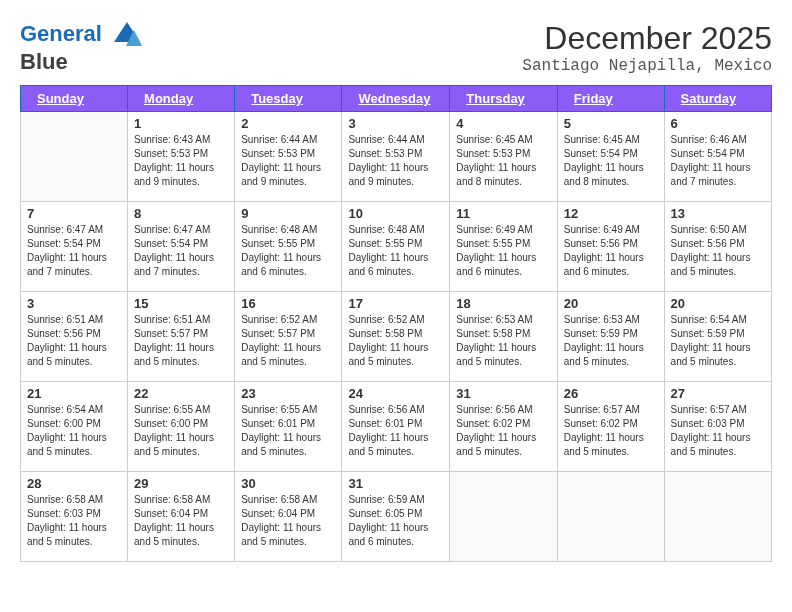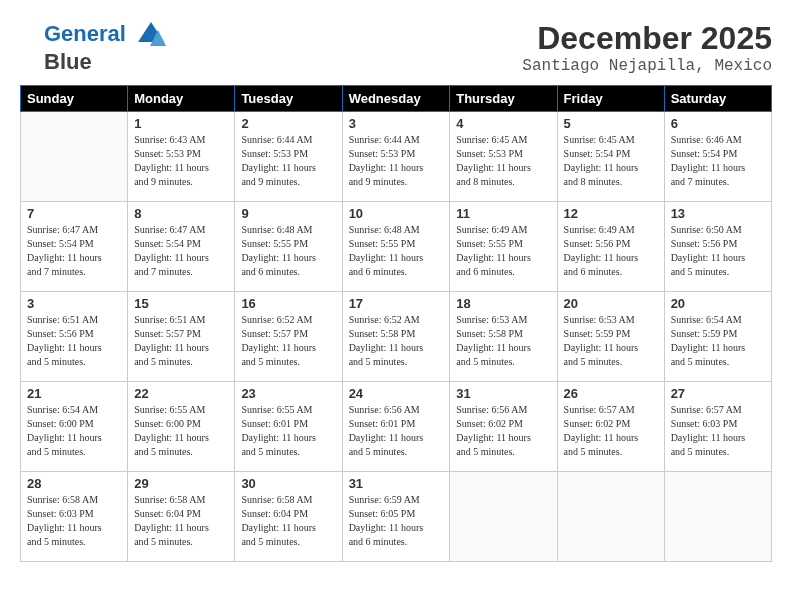--- a/index.html
+++ b/index.html
@@ -21,73 +21,72 @@
       align-items: center;
     }
     .logo-text {
       font-size: 22px;
       font-weight: bold;
       color: #333;
       line-height: 1.1;
     }
     .logo-text span {
       color: #1a6bb5;
-      margin-left: 24px;
     }
     .logo-icon {
       width: 30px;
       height: 30px;
       margin-left: 4px;
     }
     .title-area {
       text-align: right;
     }
     .month-title {
       font-size: 32px;
-      font-weight: bold;
+      font-weight: normal;
       color: #333;
     }
     .location {
       font-size: 16px;
       color: #555;
       font-family: Liberation Mono, monospace;
     }
     .calendar {
       width: 100%;
       border-collapse: collapse;
       border: 1px solid #ccc;
     }
     .calendar th {
-      background-color: #000000;
+      background-color: #8b5cf6;
       color: white;
       text-align: left;
-      padding: 5px 6px;
+      padding: 5px 16px;
       font-size: 13px;
       border: 1px solid #1a6bb5;
+      text-decoration: underline;
     }
     .calendar td {
       border: 1px solid #ccc;
       vertical-align: top;
       padding: 4px 6px;
       width: 108px;
       height: 90px;
       font-size: 10.5px;
       color: #333;
     }
     .day-num {
       font-weight: bold;
       font-size: 13px;
       margin-bottom: 2px;
       display: block;
     }
     .day-info {
       font-size: 10px;
       color: #333;
       line-height: 1.4;
-      font-family: Liberation Serif, serif;
     }
     .empty-cell {
       background: #f9f9f9;
     }
   </style>
 </head>
 <body>
 
 <div class="header">
   <div class="logo">

